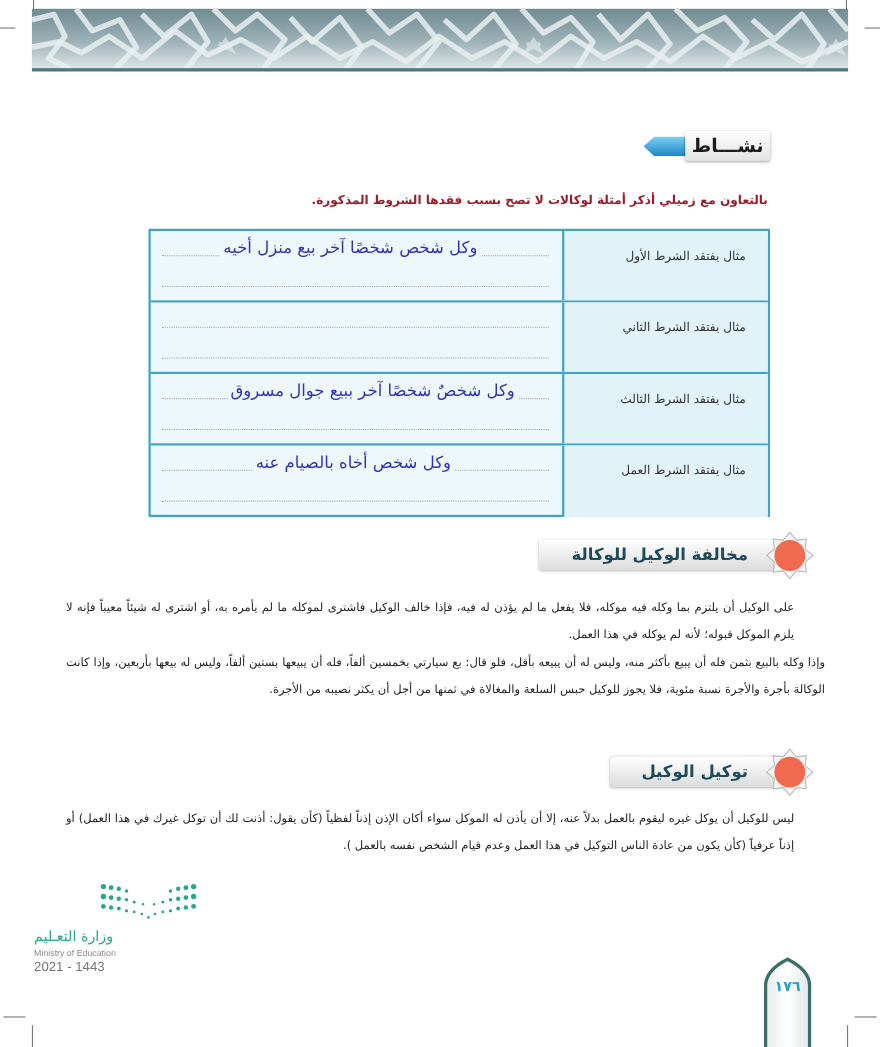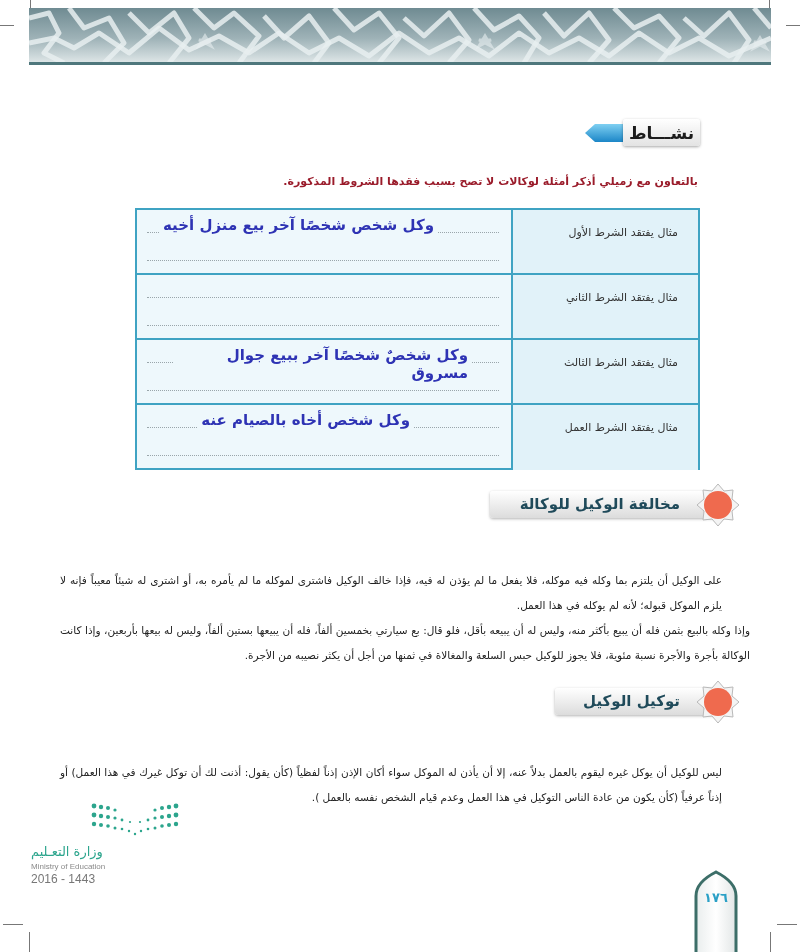--- a/index.html
+++ b/index.html
@@ -65,21 +65,21 @@
     }
     .dotline {
       position: absolute; left: 10px; right: 12px; height: 0;
       border-bottom: 1px dotted #9aa6ab;
     }
     .dotline.l1 { top: 22px; }
     .dotline.l2 { top: 50px; }
     .answer-text {
       position: absolute; top: 6px; background: #eef8fc;
       direction: rtl;
-      font-family: "DejaVu Sans", sans-serif; font-weight: bold; font-size: 15px; color: #2e33b4;
+      font-family: "DejaVu Sans", sans-serif; font-weight: normal; font-size: 15px; color: #2e33b4;
       padding: 0 3px;
     }
 
     
     .section-heading { position: absolute; height: 40px; }
     .heading-bar {
       position: absolute; top: 8px; height: 27px;
       background: linear-gradient(to bottom, #ffffff, #dcdcdc);
       border-radius: 3px;
       box-shadow: 0 1px 3px rgba(0,0,0,0.3);
@@ -87,21 +87,20 @@
       font-family: "DejaVu Sans", sans-serif; font-weight: bold; font-size: 15px; color: #1f4a5a;
       padding-right: 38px; line-height: 26px;
     }
     .heading-badge { position: absolute; top: 0; width: 44px; height: 44px; }
 
     .paragraph {
       position: absolute; left: 60px; width: 690px;
       direction: rtl; text-align: justify;
       font-family: "DejaVu Sans", sans-serif; font-size: 10.5px; color: #222;
       line-height: 25px;
-      margin-top: 28px;
     }
     .paragraph p { margin: 0; }
     .paragraph .indent { padding-right: 28px; }
 
     
     .ministry {
       position: absolute; left: 28px; top: 800px; width: 160px; height: 90px;
     }
     .ministry-dots { position: absolute; left: 62px; top: 2px; }
     .ministry-ar {
@@ -269,21 +268,21 @@
         <circle cx="65" cy="26" r="1.5"></circle>
         <circle cx="58" cy="27" r="1.3"></circle>
         <circle cx="51" cy="29" r="1.2"></circle>
       <circle cx="45" cy="32" r="1.2"></circle>
         <circle cx="40" cy="20" r="1.1"></circle>
         <circle cx="50" cy="20" r="1.1"></circle>
     </g>
   </svg>
   <div class="ministry-ar">وزارة التعـليم</div>
   <div class="ministry-en">Ministry of Education</div>
-  <div class="ministry-year">2016 - 1443</div>
+  <div class="ministry-year">2021 - 1443</div>
 </div>
 
 <div class="page-number">
   <svg width="44" height="82" viewBox="0 0 44 82" style="position:absolute;left:0;top:0;">
     <defs>
       <linearGradient id="archG" x1="0" y1="0" x2="1" y2="0">
         <stop offset="0" stop-color="#e9eded"></stop>
         <stop offset="0.5" stop-color="#ffffff"></stop>
         <stop offset="1" stop-color="#e2e6e6"></stop>
       </linearGradient>

